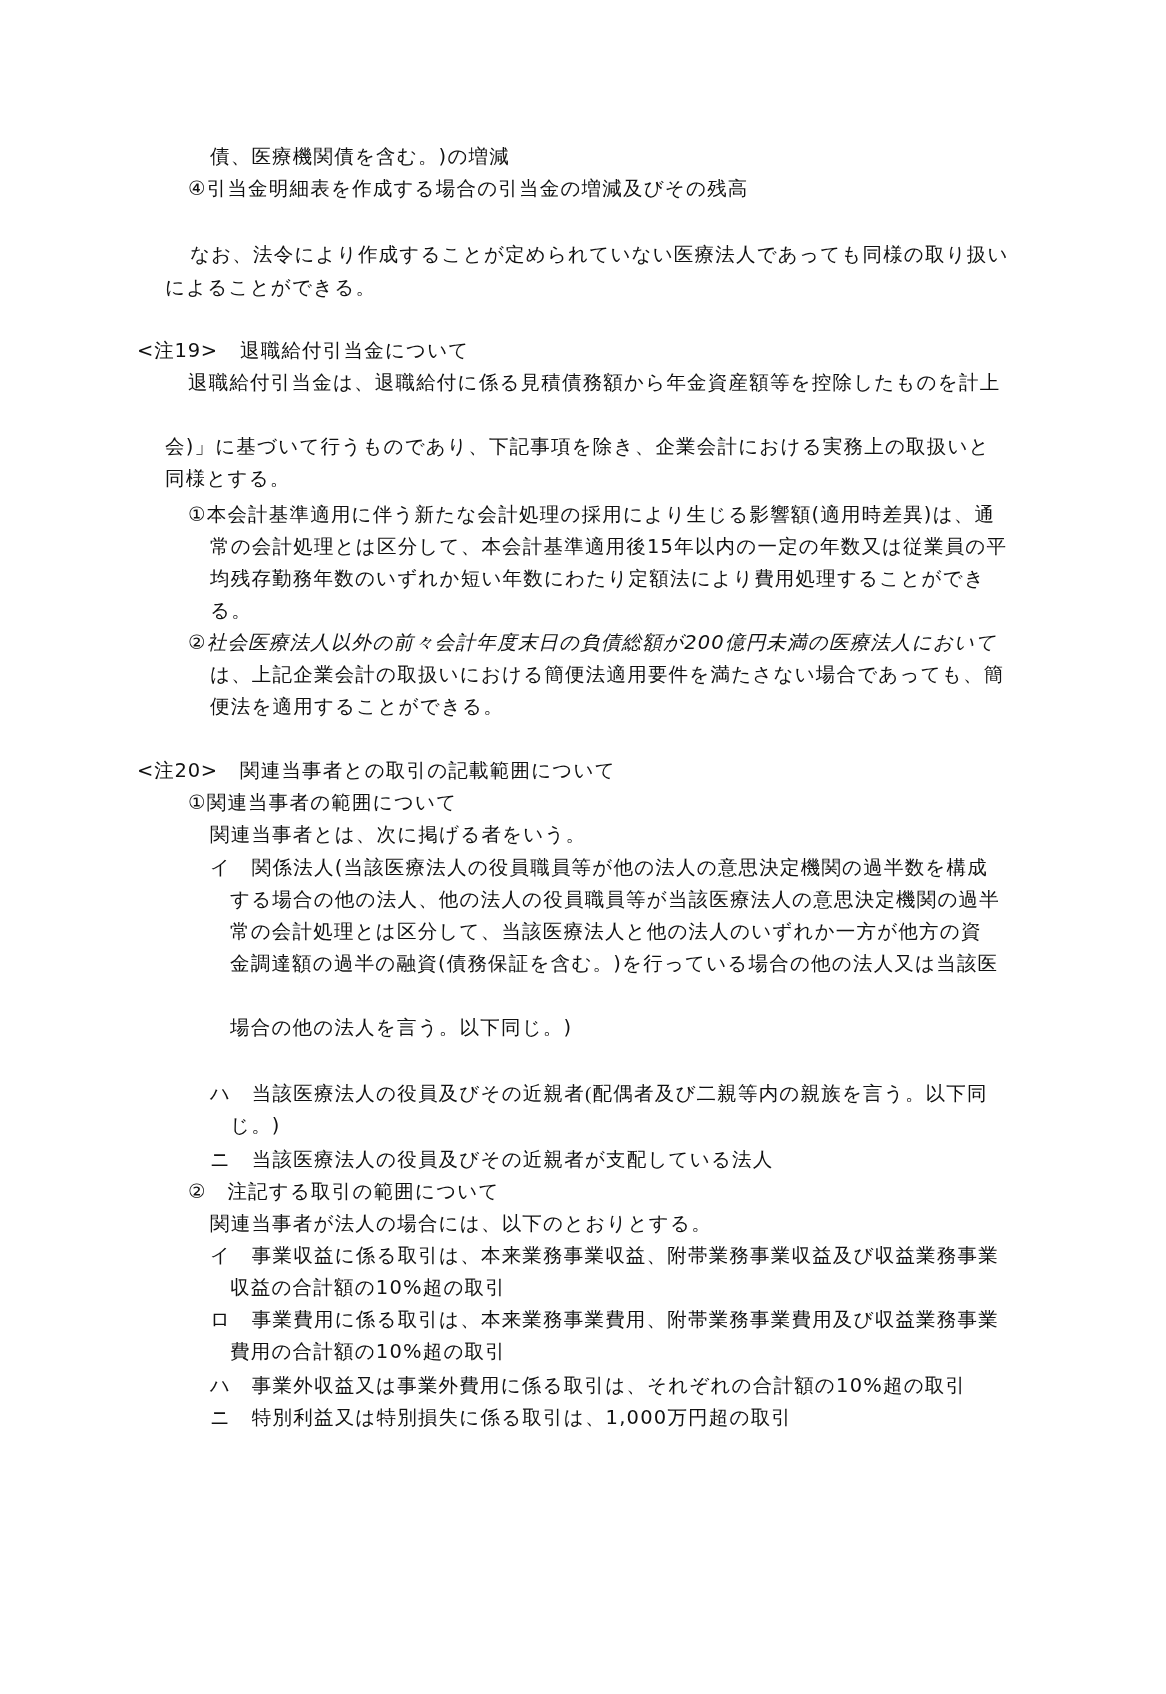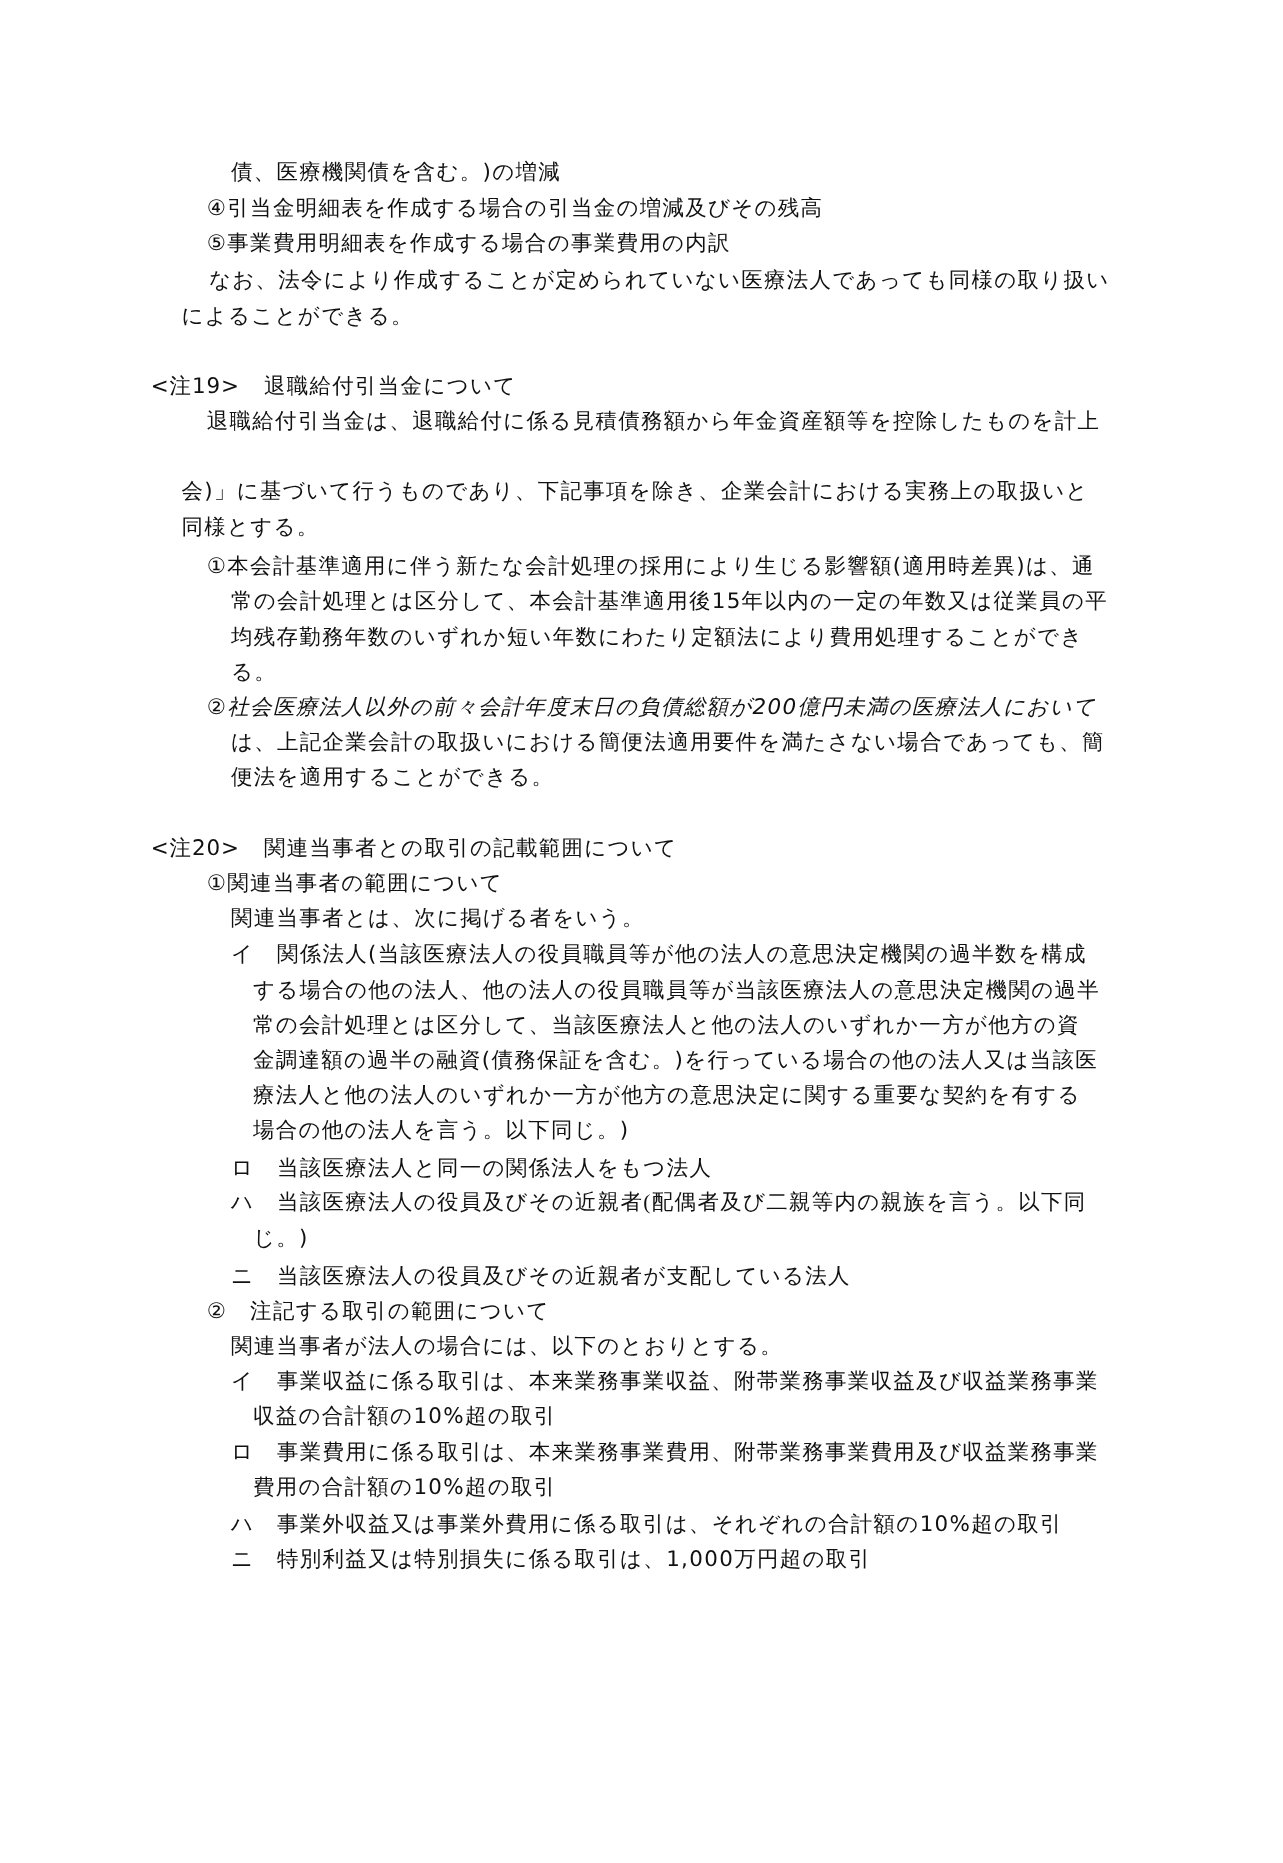--- a/index.html
+++ b/index.html
@@ -10,21 +10,20 @@
         letter-spacing: 1.2px; }
   .hd { letter-spacing: 0.8px; }
 </style>
 </head>
 <body>
 
 <div class="page">
 
   <div class="ln" style="left:210px;top:144px;">債、医療機関債を含む。)の増減</div>
   <div class="ln" style="left:188px;top:176px;">④引当金明細表を作成する場合の引当金の増減及びその残高</div>
-  <div class="ln" style="left:188px;top:208px;">⑤事業費用明細表を作成する場合の事業費用の内訳</div>
   <div class="ln" style="left:190px;top:242px;">なお、法令により作成することが定められていない医療法人であっても同様の取り扱い</div>
   <div class="ln" style="left:165px;top:275px;">によることができる。</div>
 
   <div class="ln hd" style="left:137px;top:338px;">&lt;注19&gt;</div>
   <div class="ln" style="left:240px;top:338px;">退職給付引当金について</div>
   <div class="ln" style="left:188px;top:370px;">退職給付引当金は、退職給付に係る見積債務額から年金資産額等を控除したものを計上</div>
   <div class="ln" style="left:165px;top:434px;">会)」に基づいて行うものであり、下記事項を除き、企業会計における実務上の取扱いと</div>
   <div class="ln" style="left:165px;top:466px;">同様とする。</div>
   <div class="ln" style="left:188px;top:502px;">①本会計基準適用に伴う新たな会計処理の採用により生じる影響額(適用時差異)は、通</div>
   <div class="ln" style="left:210px;top:534px;">常の会計処理とは区分して、本会計基準適用後15年以内の一定の年数又は従業員の平</div>
@@ -35,23 +34,21 @@
   <div class="ln" style="left:210px;top:694px;">便法を適用することができる。</div>
 
   <div class="ln hd" style="left:137px;top:758px;">&lt;注20&gt;</div>
   <div class="ln" style="left:240px;top:758px;">関連当事者との取引の記載範囲について</div>
   <div class="ln" style="left:188px;top:790px;">①関連当事者の範囲について</div>
   <div class="ln" style="left:210px;top:822px;text-align:center;">関連当事者とは、次に掲げる者をいう。</div>
   <div class="ln" style="left:210px;top:855px;">イ　関係法人(当該医療法人の役員職員等が他の法人の意思決定機関の過半数を構成</div>
   <div class="ln" style="left:230px;top:887px;">する場合の他の法人、他の法人の役員職員等が当該医療法人の意思決定機関の過半</div>
   <div class="ln" style="left:230px;top:919px;">常の会計処理とは区分して、当該医療法人と他の法人のいずれか一方が他方の資</div>
   <div class="ln" style="left:230px;top:951px;">金調達額の過半の融資(債務保証を含む。)を行っている場合の他の法人又は当該医</div>
-  <div class="ln" style="left:230px;top:983px;">療法人と他の法人のいずれか一方が他方の意思決定に関する重要な契約を有する</div>
   <div class="ln" style="left:230px;top:1015px;">場合の他の法人を言う。以下同じ。)</div>
-  <div class="ln" style="left:210px;top:1049px;">ロ　当該医療法人と同一の関係法人をもつ法人</div>
   <div class="ln" style="left:210px;top:1081px;font-family:Liberation Serif, serif;">ハ　当該医療法人の役員及びその近親者(配偶者及び二親等内の親族を言う。以下同</div>
   <div class="ln" style="left:230px;top:1113px;">じ。)</div>
   <div class="ln" style="left:210px;top:1147px;">ニ　当該医療法人の役員及びその近親者が支配している法人</div>
   <div class="ln" style="left:188px;top:1179px;">②　注記する取引の範囲について</div>
   <div class="ln" style="left:210px;top:1211px;">関連当事者が法人の場合には、以下のとおりとする。</div>
   <div class="ln" style="left:210px;top:1243px;">イ　事業収益に係る取引は、本来業務事業収益、附帯業務事業収益及び収益業務事業</div>
   <div class="ln" style="left:230px;top:1275px;">収益の合計額の10%超の取引</div>
   <div class="ln" style="left:210px;top:1307px;">ロ　事業費用に係る取引は、本来業務事業費用、附帯業務事業費用及び収益業務事業</div>
   <div class="ln" style="left:230px;top:1339px;">費用の合計額の10%超の取引</div>
   <div class="ln" style="left:210px;top:1373px;">ハ　事業外収益又は事業外費用に係る取引は、それぞれの合計額の10%超の取引</div>

